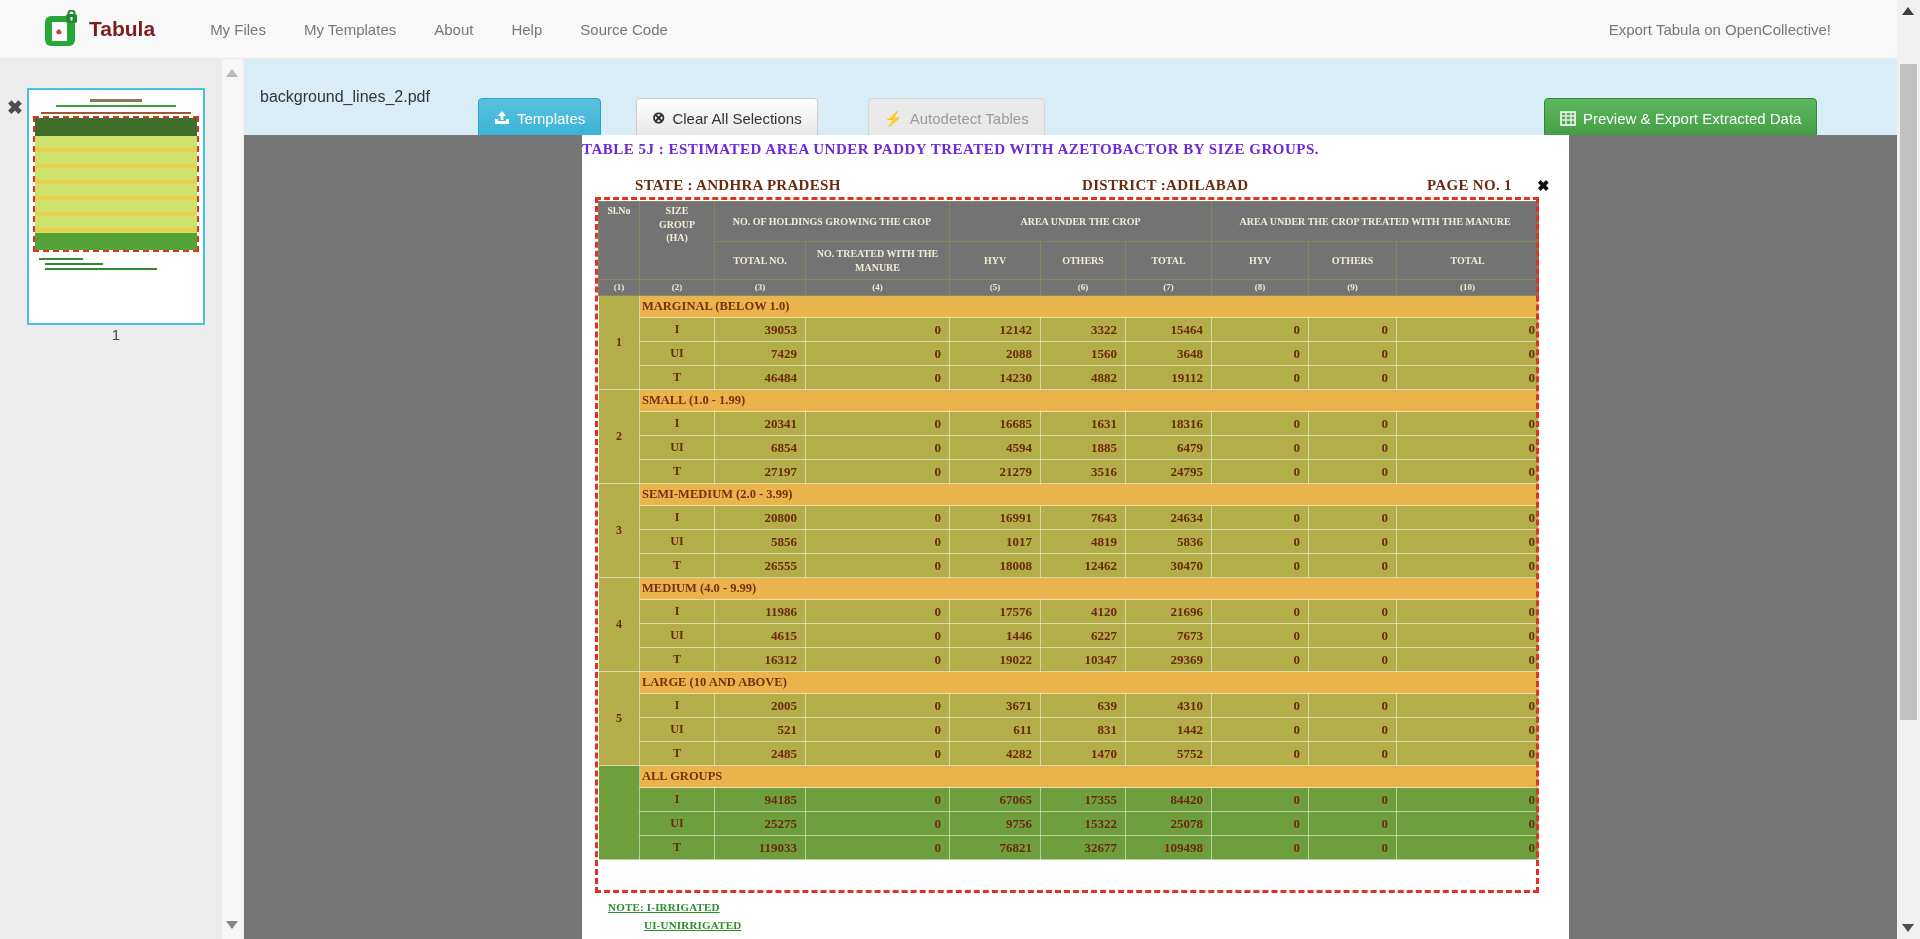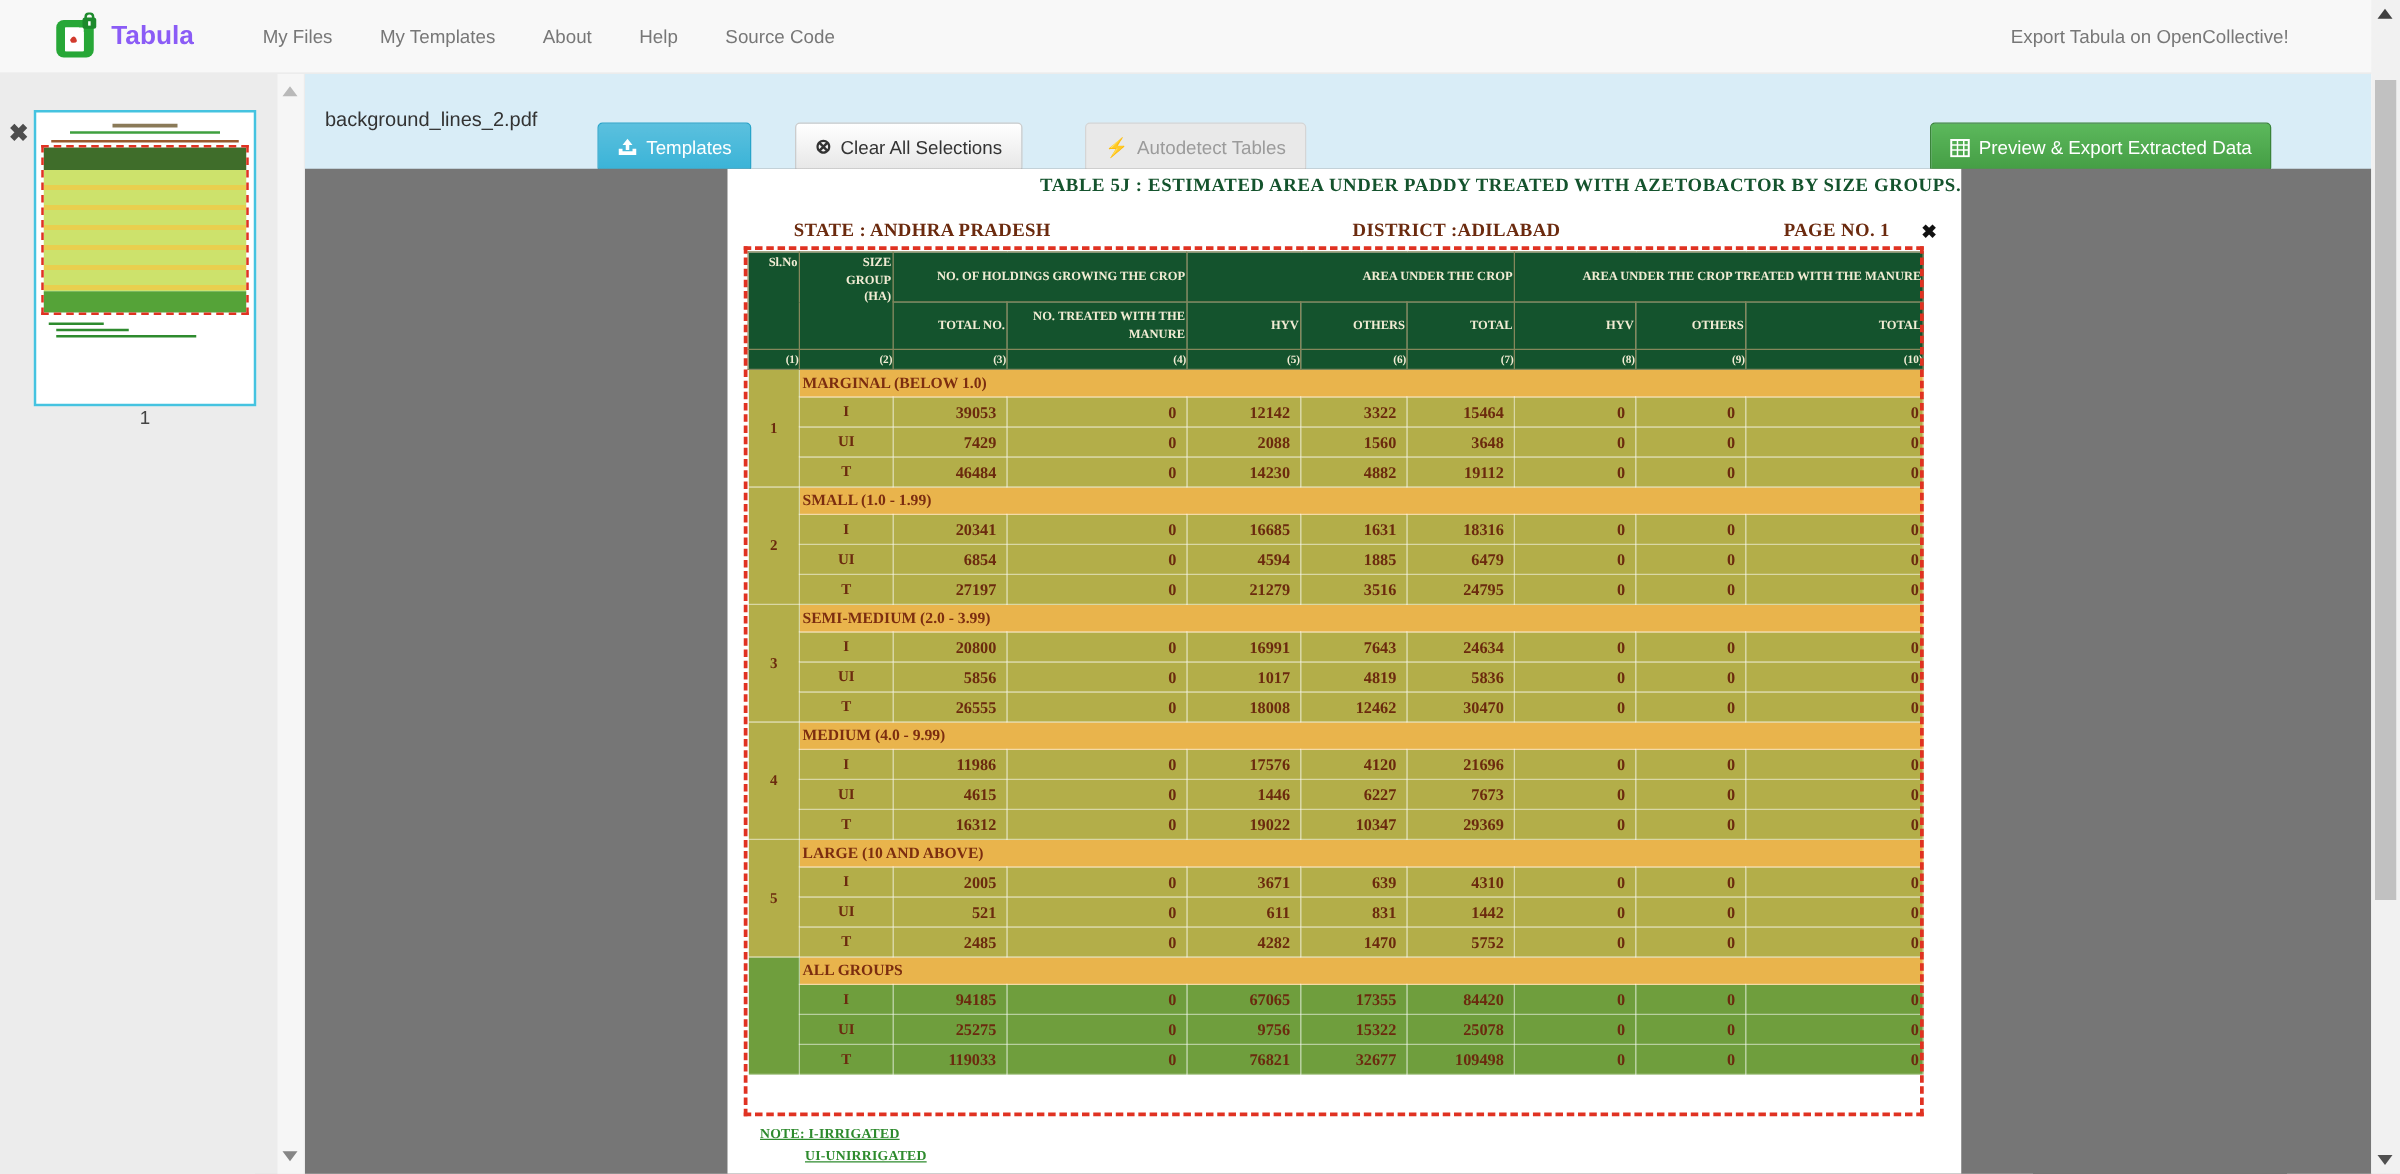--- a/index.html
+++ b/index.html
@@ -9,21 +9,21 @@
     font-family:"Liberation Sans", sans-serif; background:#fff;
   }
 
   
   #navbar {
     position:absolute; left:0; top:0; width:1920px; height:59px;
     background:#f8f8f8; border-bottom:1px solid #e7e7e7;
     display:flex; align-items:center; z-index:10;
   }
   #logo { margin-left:44px; width:36px; height:38px; position:relative; cursor:pointer; }
-  #brand { font-size:21px; font-weight:bold; color:#8b5cf6; margin-left:9px; margin-right:36px; cursor:pointer; }
+  #brand { font-size:21px; font-weight:bold; color:#7f1d1d; margin-left:9px; margin-right:36px; cursor:pointer; }
   .nav-item { font-size:15px; color:#777; padding:0 19px; cursor:pointer; text-decoration:none; }
   #support { position:absolute; right:89px; font-size:15px; color:#777; cursor:pointer; }
 
   
   #sidebar { position:absolute; left:0; top:59px; width:244px; height:880px; background:#ececec; }
   #thumb-close { position:absolute; left:7px; top:39px; font-size:19px; font-weight:bold; color:#4d4d4d; cursor:pointer; line-height:1; }
   #thumbnail {
     position:absolute; left:27px; top:29px; width:178px; height:237px;
     background:#fff; border:2px solid #45c3e0; cursor:pointer;
   }
@@ -60,38 +60,38 @@
   #btn-auto      { left:624px; background:#e9e9e9; border:1px solid #d5d5d5; color:#9b9b9b; cursor:default; }
   #btn-export    { left:1300px; background:linear-gradient(#5cb85c,#449d44); border:1px solid #398439; color:#fff; }
   .btn .ic { display:inline-flex; align-items:center; }
   #clear-ic { font-size:16px; font-weight:bold; line-height:1; }
   #auto-ic  { font-size:15px; line-height:1; }
 
   
   #viewer { position:absolute; left:244px; top:135px; width:1653px; height:804px; background:#767676; overflow:hidden; }
   #pdf-page { position:absolute; left:338px; top:0; width:987px; height:804px; background:#fff; font-family:"Liberation Serif", serif; }
 
-  #doc-title { position:absolute; left:0; top:6px; width:100%; text-align:right;
-               color:#14532d; font-weight:bold; font-size:15px; letter-spacing:.5px; }
+  #doc-title { position:absolute; left:0; top:6px; width:100%; text-align:left;
+               color:#6d28d9; font-weight:bold; font-size:15px; letter-spacing:.5px; }
   .doc-sub { position:absolute; top:42px; color:#6b2a0e; font-weight:bold; font-size:15px; letter-spacing:.3px; }
   #doc-state   { left:53px; }
   #doc-district{ left:500px; }
   #doc-pageno  { left:845px; }
   #sel-close { position:absolute; left:955px; top:43px; font-size:15px; font-weight:bold; color:#111;
                cursor:pointer; font-family:"Liberation Sans",sans-serif; line-height:1; }
 
   #selection-rect { position:absolute; left:13px; top:62px; width:944px; height:696px;
                     border:3px dashed #e03222; z-index:5; pointer-events:none; }
 
   
   #sel-table { position:absolute; left:16px; top:66px; width:940px;
                border-collapse:collapse; table-layout:fixed; }
   #sel-table th {
-    background:#14532d; color:#f2ecd4; font-weight:bold; font-size:10px;
-    text-align:right; border:1px solid #85875c; padding:2px 1px; line-height:1.35;
+    background:#737373; color:#f2ecd4; font-weight:bold; font-size:10px;
+    text-align:center; border:1px solid #85875c; padding:2px 1px; line-height:1.35;
   }
   #sel-table tr.hrow1 th { height:40px; }
   #sel-table tr.hrow2 th { height:38px; }
   #sel-table tr.hnums th { height:16px; font-size:9px; padding:0; }
   th.vtop { vertical-align:top; padding-top:5px; }
   th.sg { white-space:pre-line; }
   #sel-table td {
     background:#b3ae49; color:#6b2a0e; font-weight:bold; font-size:13px;
     border:1px solid rgba(255,255,255,.5); height:24px; padding:0 8px 0 0; text-align:right;
   }

